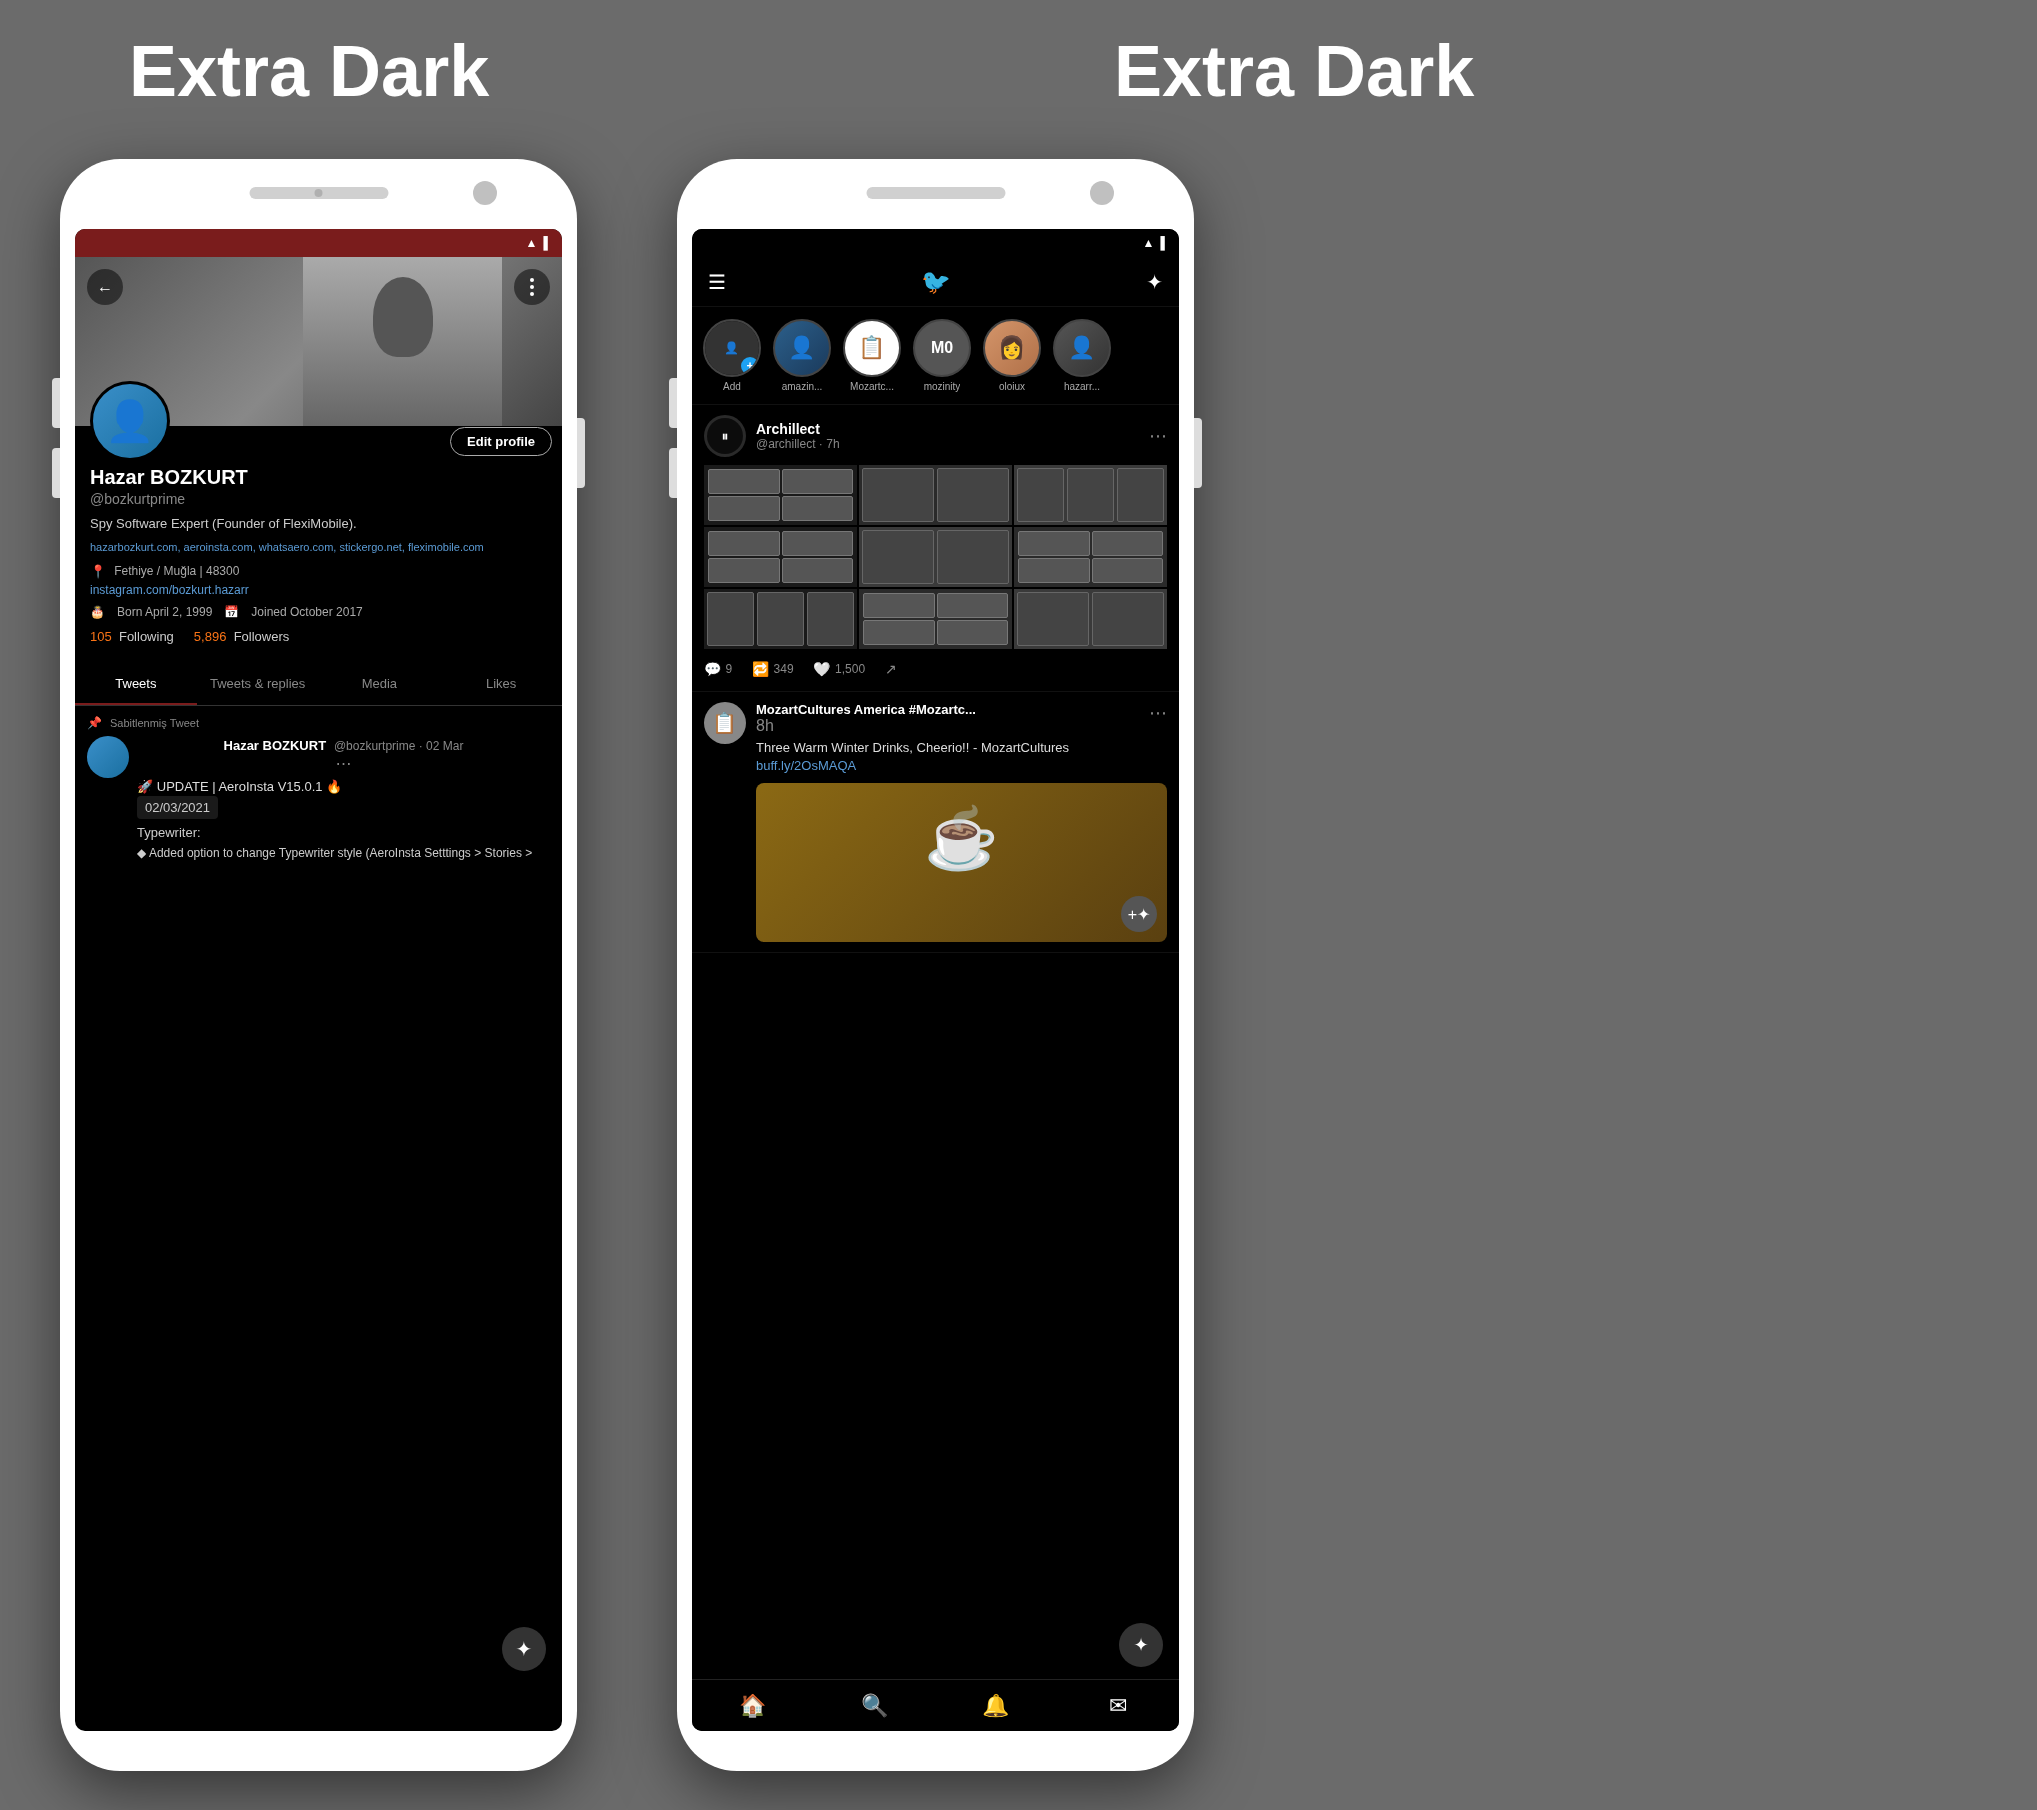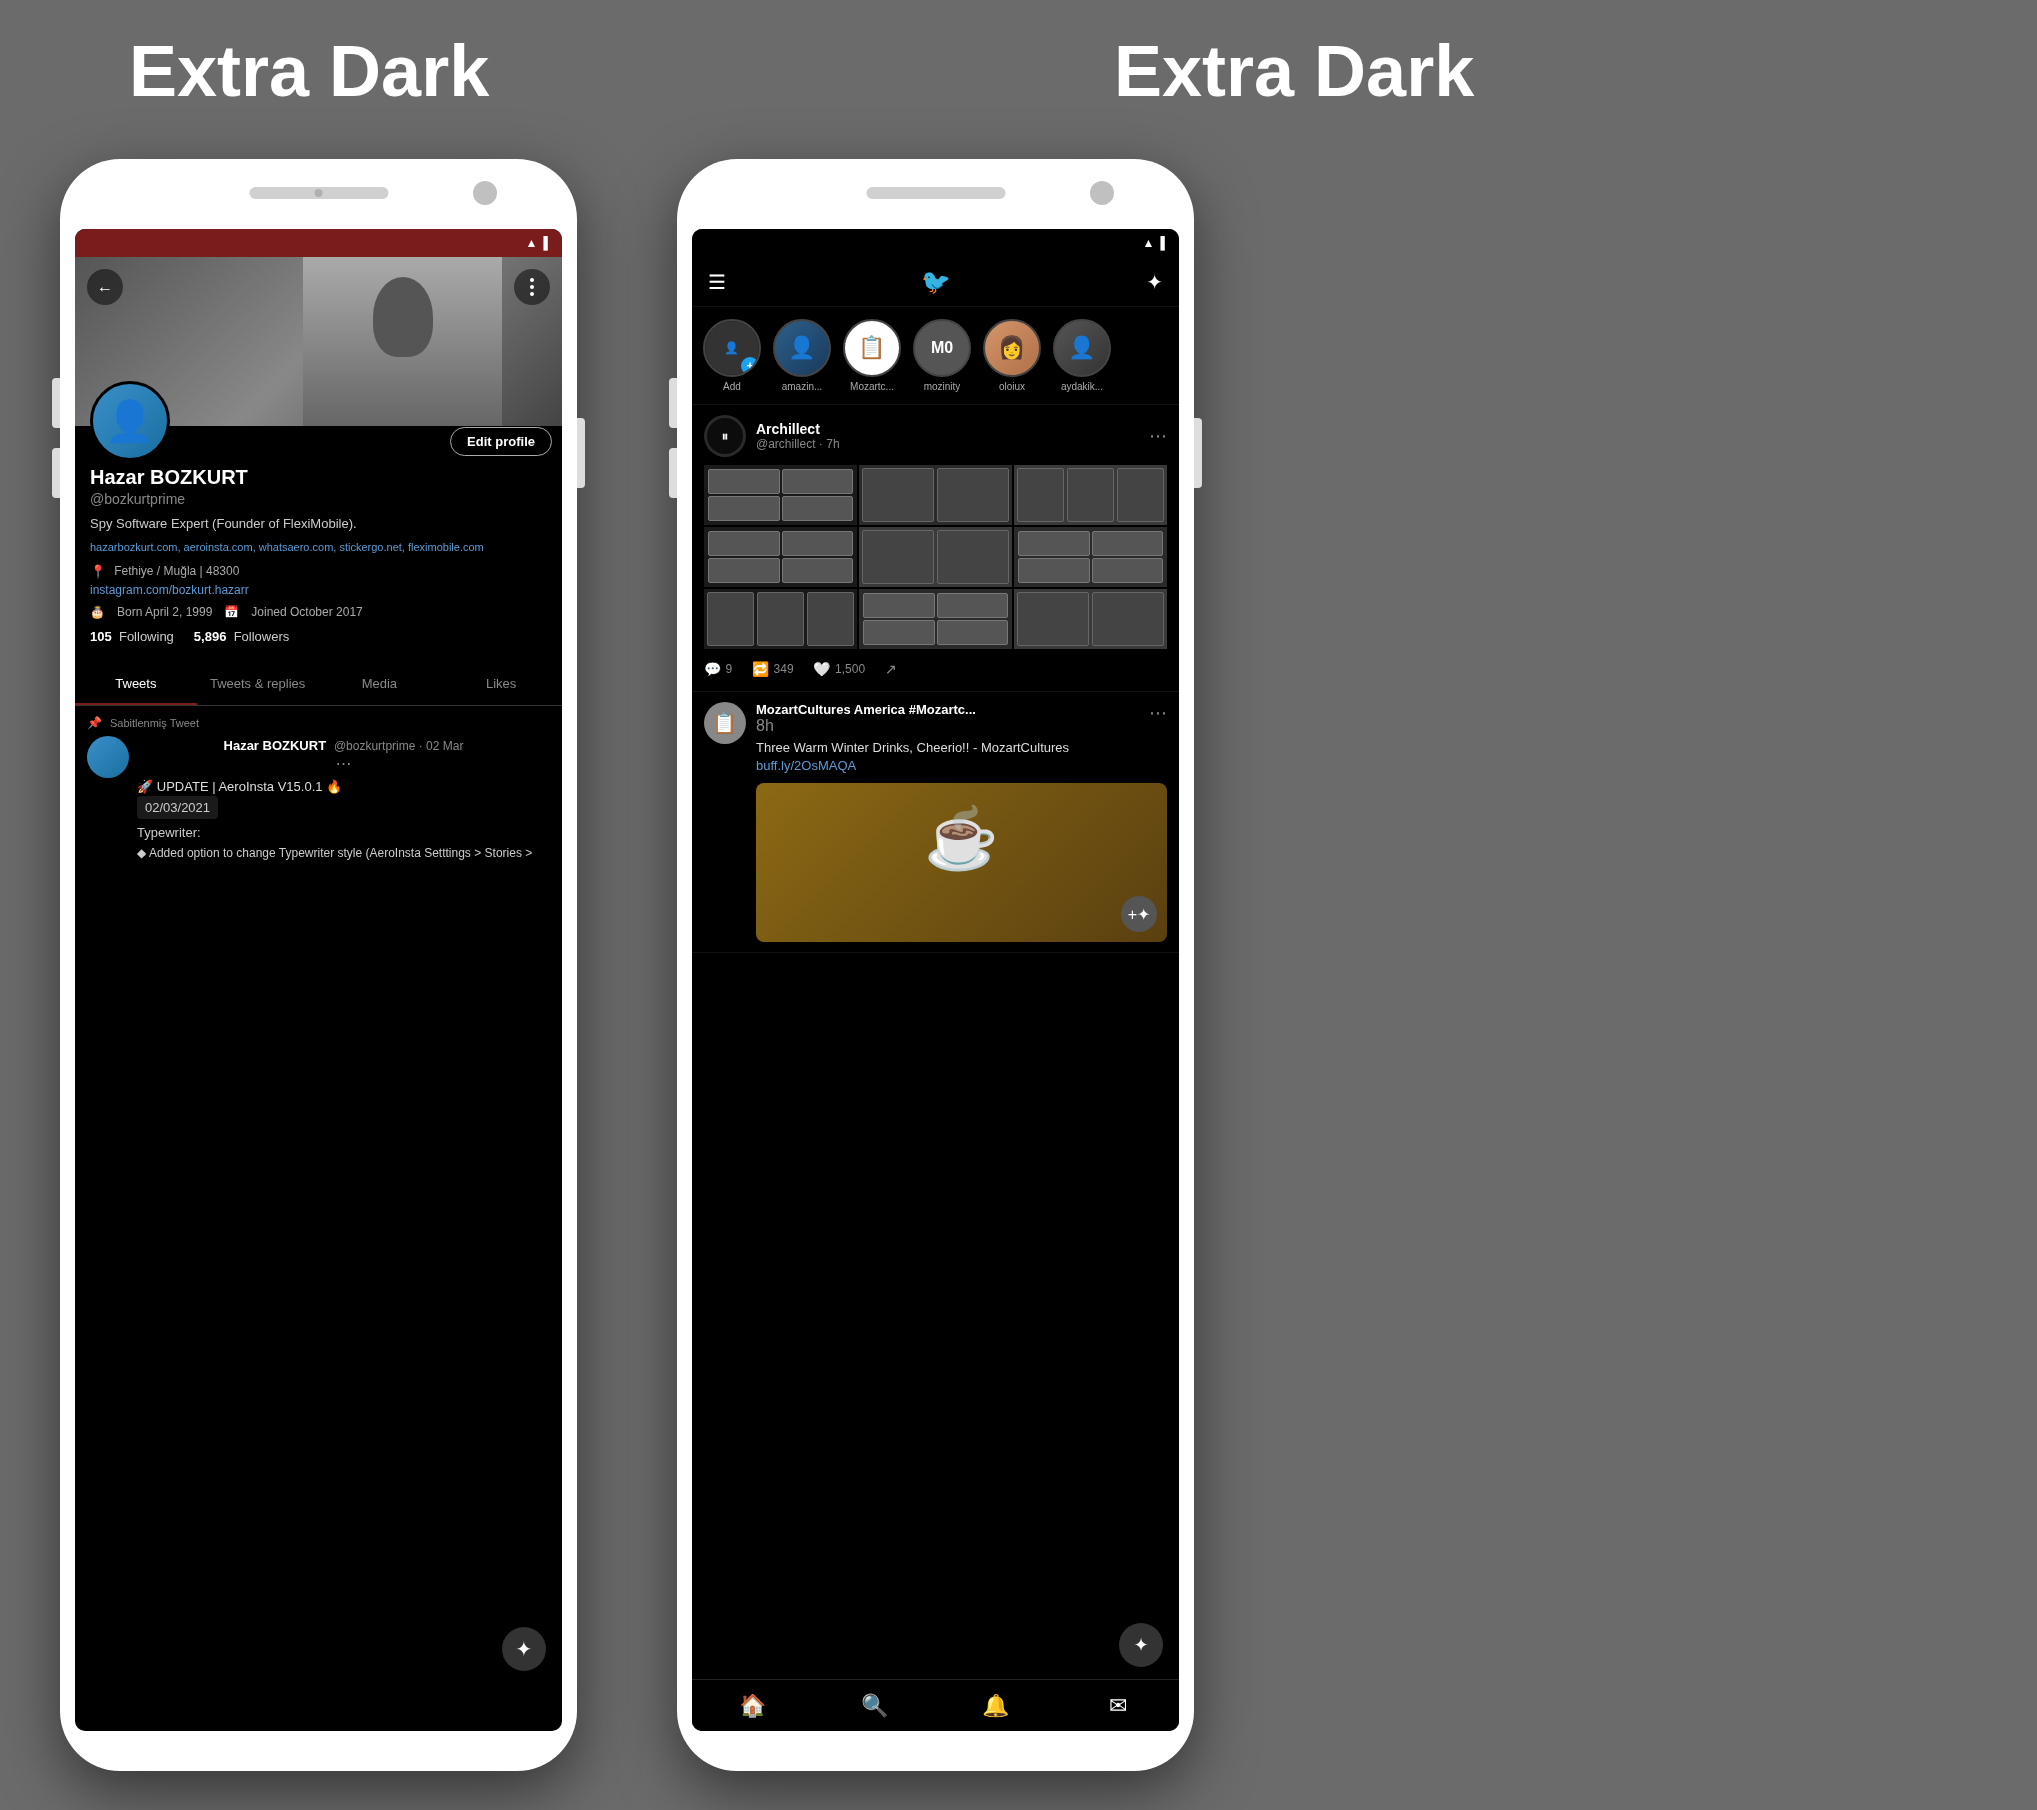--- a/index.html
+++ b/index.html
@@ -251,22 +251,22 @@
       margin-bottom: 10px;
     }
     .profile-stats {
       display: flex;
       gap: 20px;
       font-size: 13px;
       color: #ccc;
       margin-bottom: 10px;
     }
     .stat-num {
-      color: #ffffff;
-      font-weight: bold;
+      color: #f97316;
+      font-weight: normal;
     }
 
     
     .profile-tabs {
       display: flex;
       border-bottom: 1px solid #333;
       background: #000;
     }
     .profile-tab {
       flex: 1;
@@ -878,21 +878,21 @@
         <span class="story-label">mozinity</span>
       </div>
 
       <div class="story-item">
         <div class="story-avatar sa-5" style="display:flex;align-items:center;justify-content:center;color:white;font-size:22px;">👩</div>
         <span class="story-label">oloiux</span>
       </div>
 
       <div class="story-item">
         <div class="story-avatar sa-6" style="display:flex;align-items:center;justify-content:center;color:white;font-size:22px;">👤</div>
-        <span class="story-label">aydakik...</span>
+        <span class="story-label">hazarr...</span>
       </div>
     </div>
 
     <div class="tweet-card">
       <div class="tweet-card-header">
         <div class="tc-avatar" style="background:#2a2a2a;">
           <div class="pause-overlay">⏸</div>
         </div>
         <div class="tc-info">
           <div class="tc-name">Archillect</div>

